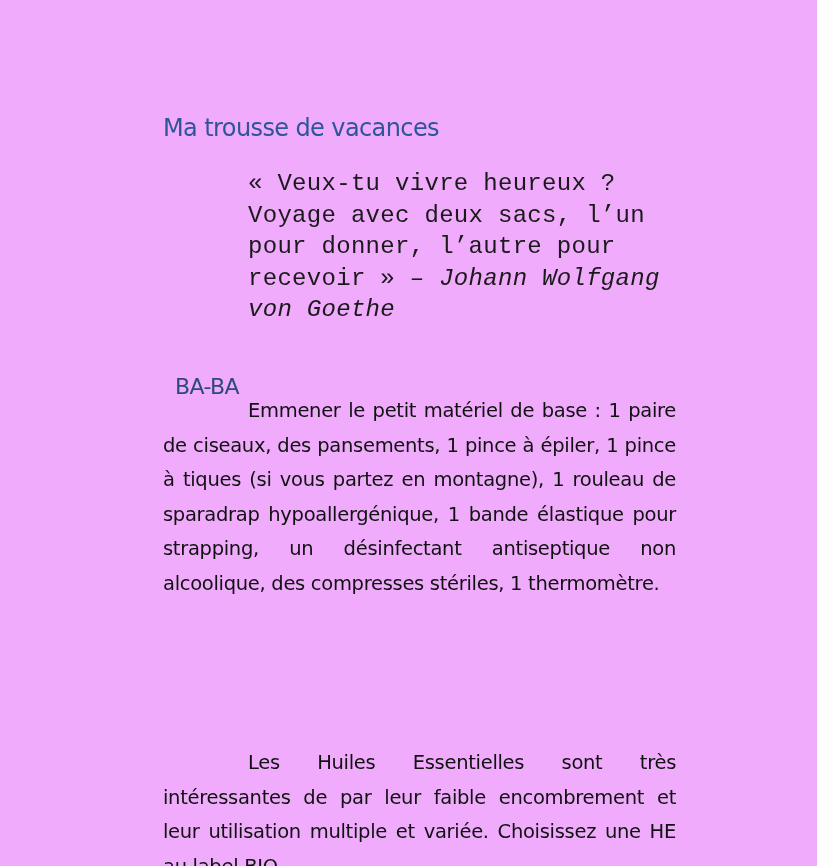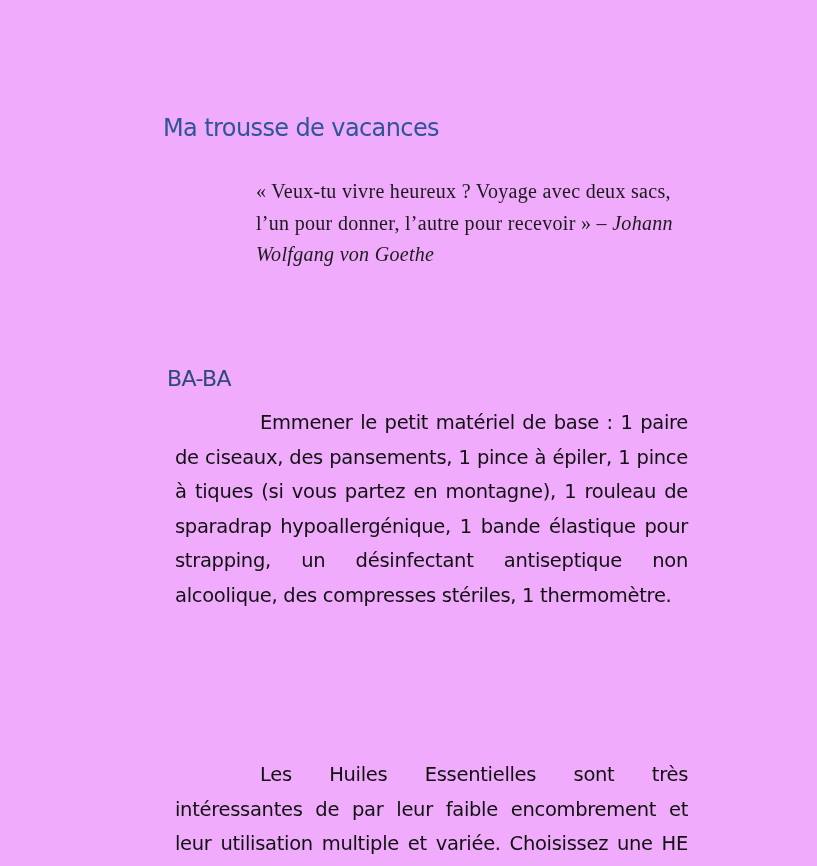--- a/index.html
+++ b/index.html
@@ -5,33 +5,33 @@
   html, body { margin: 0; padding: 0; background: #ffffff; }
   body { width: 817px; height: 866px; overflow: hidden; position: relative; }
   .page { position: absolute; left: 0; top: 0; width: 817px; height: 866px; background: #f0abfc; }
   .title {
     position: absolute; left: 163px; top: 114px;
     font-family: "DejaVu Sans", sans-serif; font-size: 24px; color: #2f5597;
     letter-spacing: -0.6px; margin: 0; font-weight: normal; white-space: nowrap;
   }
   .quote {
     position: absolute; left: 248px; top: 168px; width: 420px;
-    font-family: Liberation Serif, serif; font-size: 20px; line-height: 31.5px;
-    color: #1a1a1a; margin: 8px; letter-spacing: 0.3px;
+    font-family: Liberation Mono, monospace; font-size: 24px; line-height: 31.5px;
+    color: #1a1a1a; margin: 0; letter-spacing: 0.3px;
   }
   .quote em { font-style: italic; }
   .h2 {
     position: absolute; left: 163px;
     font-family: "DejaVu Sans", sans-serif; font-size: 22px; color: #2e4a7a;
-    font-weight: normal; margin: 4px; letter-spacing: -0.6px; white-space: nowrap;
+    font-weight: normal; margin: 12px; letter-spacing: -0.6px; white-space: nowrap;
   }
   .para {
     position: absolute; left: 163px; width: 513px;
     font-family: "DejaVu Sans", sans-serif; font-size: 19.5px; line-height: 34.5px;
-    color: #111111; margin: 12px; text-align: justify; text-indent: 85px;
+    color: #111111; margin: 0; text-align: justify; text-indent: 85px;
     letter-spacing: -0.3px;
   }
 </style>
 </head>
 <body>
 
 <div class="page">
   <h1 class="title">Ma trousse de vacances</h1>
 
   <p class="quote"><span>« Veux-tu vivre heureux ? Voyage avec deux sacs, l’un pour donner, l’autre pour recevoir » – </span><em>Johann Wolfgang von Goethe</em></p>

